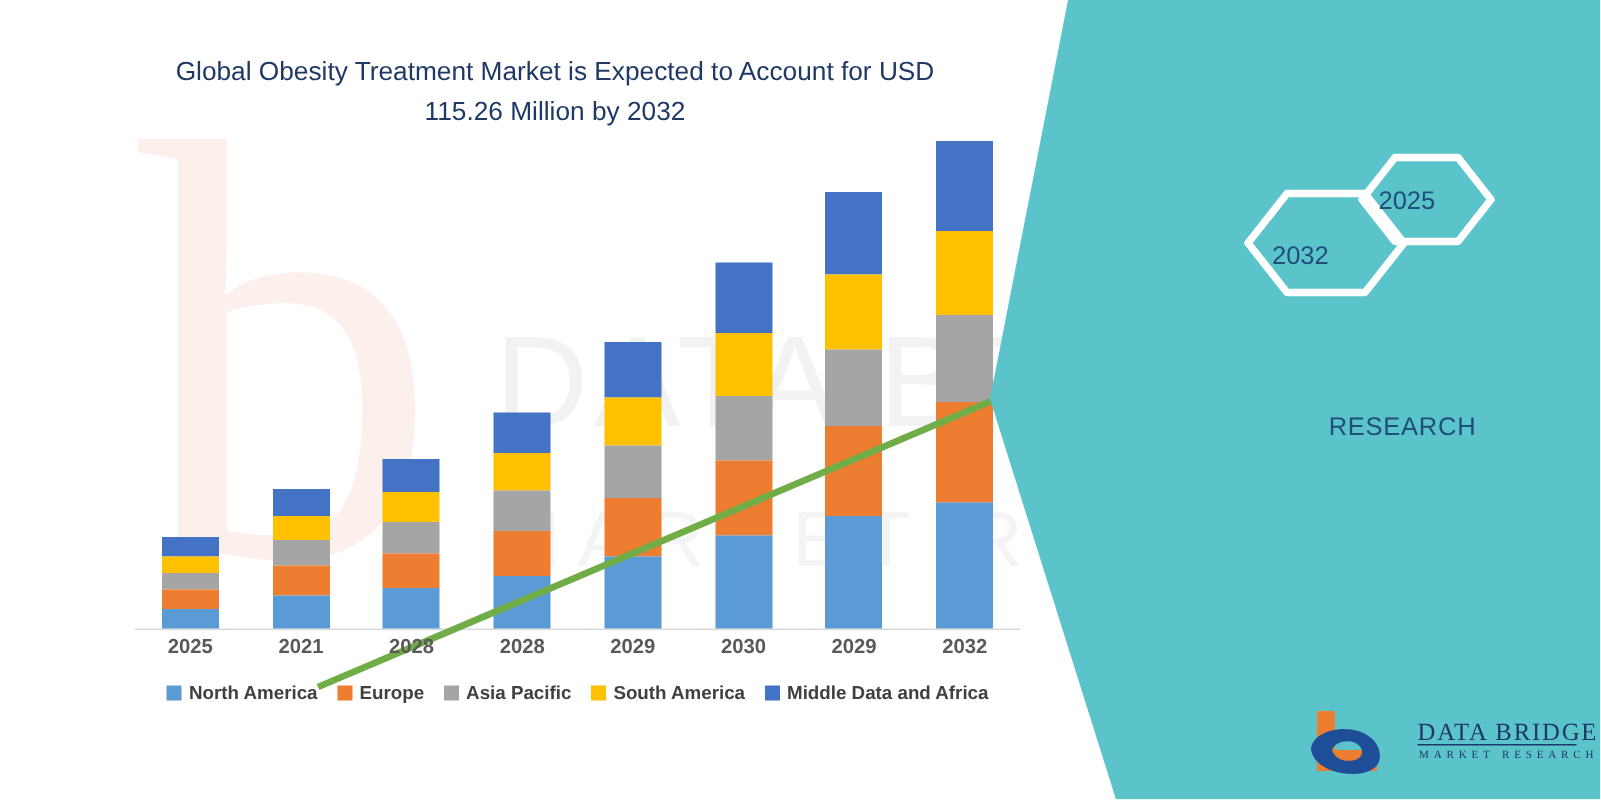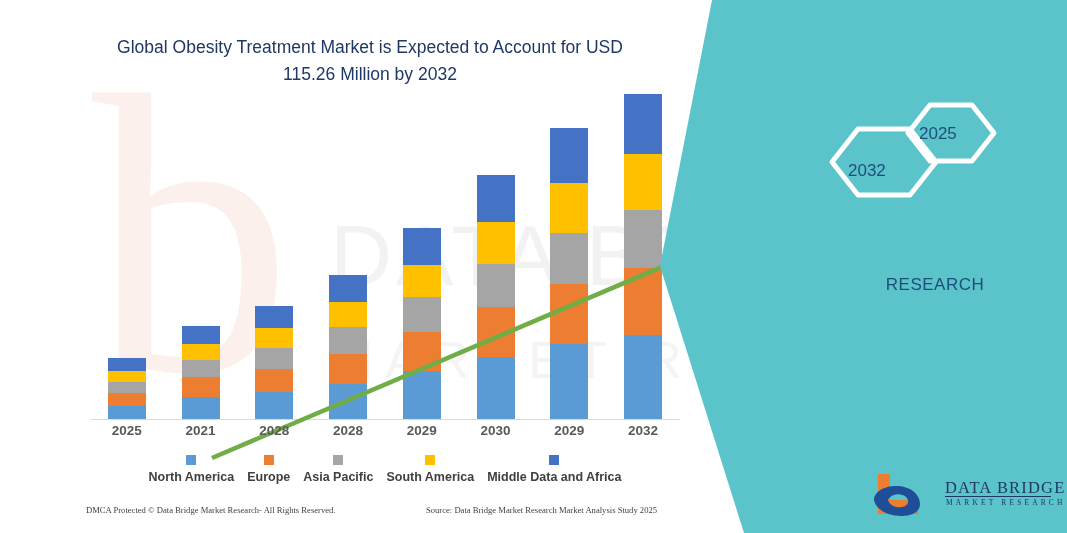--- a/index.html
+++ b/index.html
@@ -42,21 +42,21 @@
   .seg{width:100%;}
 
   .xaxis{position:absolute;left:90px;top:423px;width:590px;display:flex;}
   .xtick{flex:1 1 0;text-align:center;font-size:13.5px;font-weight:bold;color:#595959;}
 
   
   .legend{
     position:absolute;left:90px;top:455px;width:590px;
     display:flex;justify-content:center;align-items:center;gap:13px;flex-wrap:nowrap;
   }
-  .lg-item{display:flex;align-items:center;gap:5px;white-space:nowrap;flex-direction:column;}
+  .lg-item{display:flex;align-items:center;gap:5px;white-space:nowrap;}
   .lg-swatch{width:10px;height:10px;display:inline-block;}
   .lg-label{font-size:12.5px;font-weight:bold;color:#404040;}
 
   
   #arrow{position:absolute;left:90px;top:120px;width:590px;height:300px;pointer-events:none;}
 
   
   .footer{position:absolute;left:0;top:505px;width:694px;height:22px;}
   .foot-left{position:absolute;left:86px;top:0;font-family:"Liberation Serif",serif;
     font-size:8.6px;color:#3f3f3f;white-space:nowrap;}
@@ -208,24 +208,20 @@
       <div class="lg-item">
         <span class="lg-swatch" style="background: rgb(255, 192, 0);"></span>
         <span class="lg-label">South America</span>
       </div>
       <div class="lg-item">
         <span class="lg-swatch" style="background: rgb(68, 114, 196);"></span>
         <span class="lg-label">Middle Data and Africa</span>
       </div>
     </div>
 
-  <div class="footer">
-    <div class="foot-left">DMCA Protected © Data Bridge Market Research-  All Rights Reserved.</div>
-    <div class="foot-right">Source: Data Bridge Market Research  Market Analysis Study 2025</div>
-  </div>
 
   <svg id="panel" viewBox="0 0 1067 533">
     <path id="panel-path" d="M 712,0 L 1067,0 L 1067,533 L 744,533 L 660,266 Z" fill="#5BC4CB"></path>
   </svg>
 
 
   <div class="hex-wrap">
     <svg width="190" height="125" viewBox="0 0 190 125">
       <polygon points="12,45 38,12 90,12 116,45 90,78 38,78" transform="translate(0,22)" fill="none" stroke="#ffffff" stroke-width="5" stroke-linejoin="round"></polygon>
       <polygon points="88,38 110,10 152,10 174,38 152,66 110,66" fill="none" stroke="#ffffff" stroke-width="5" stroke-linejoin="round"></polygon>

